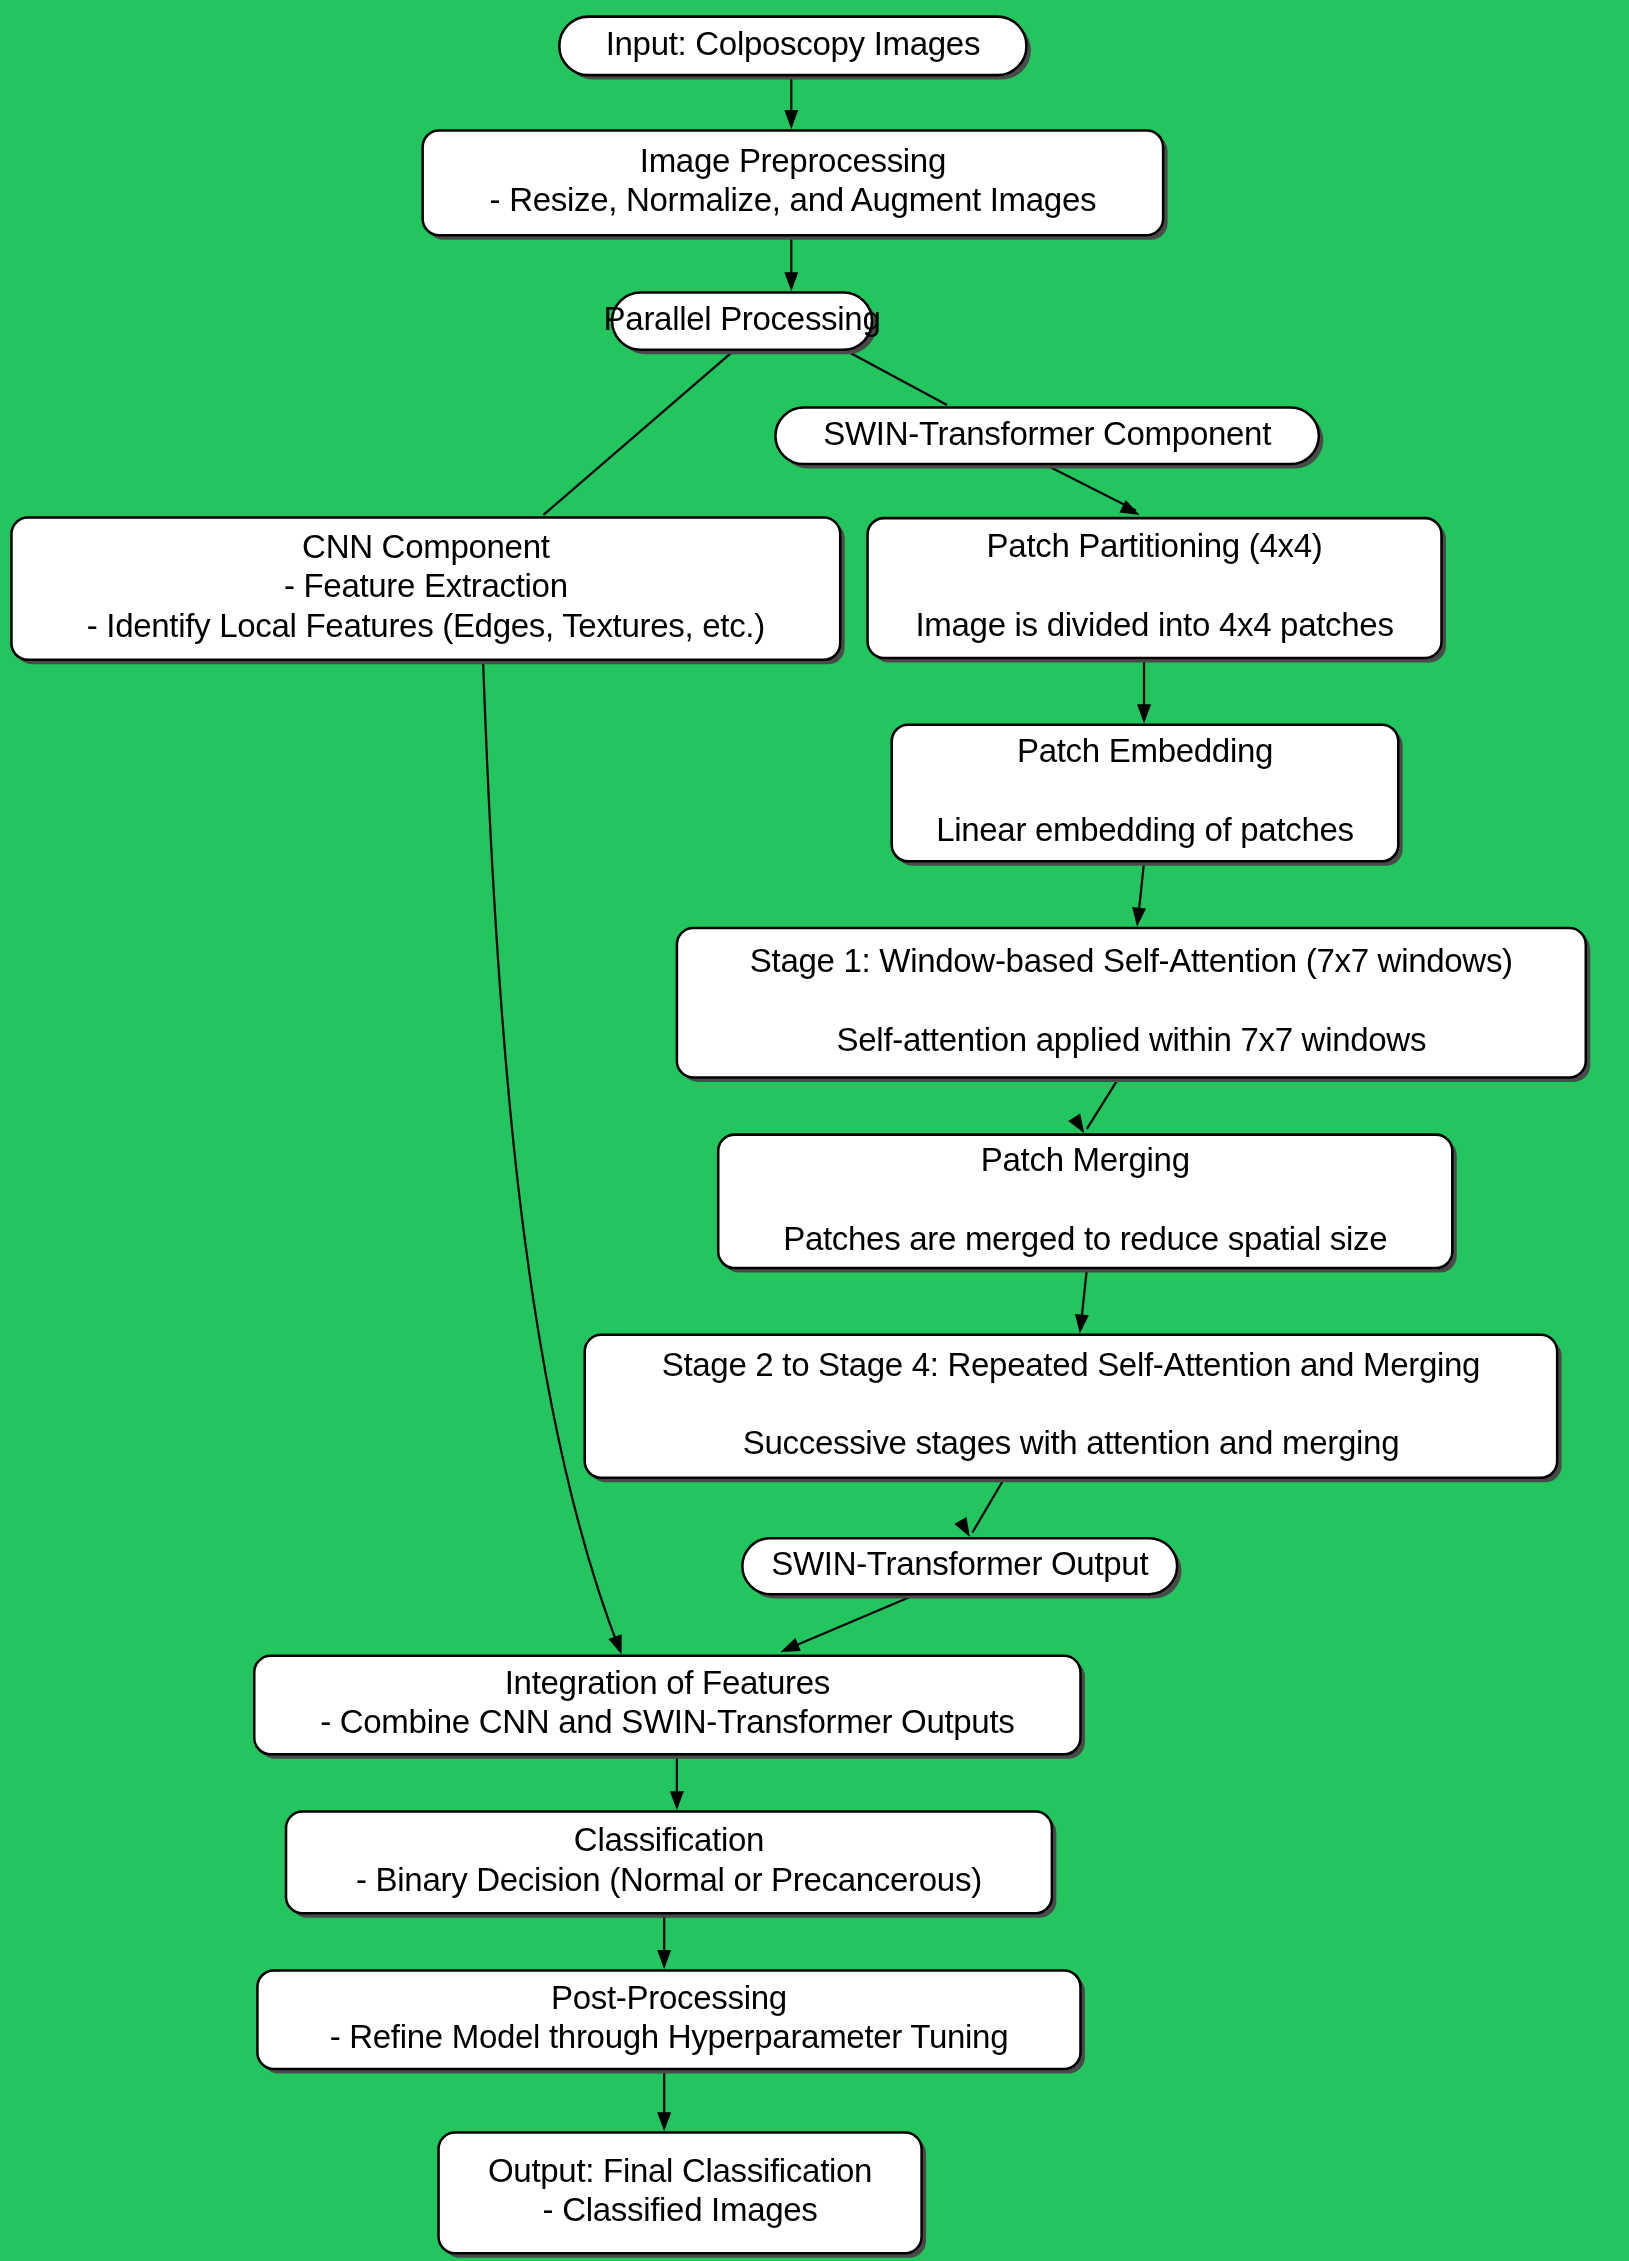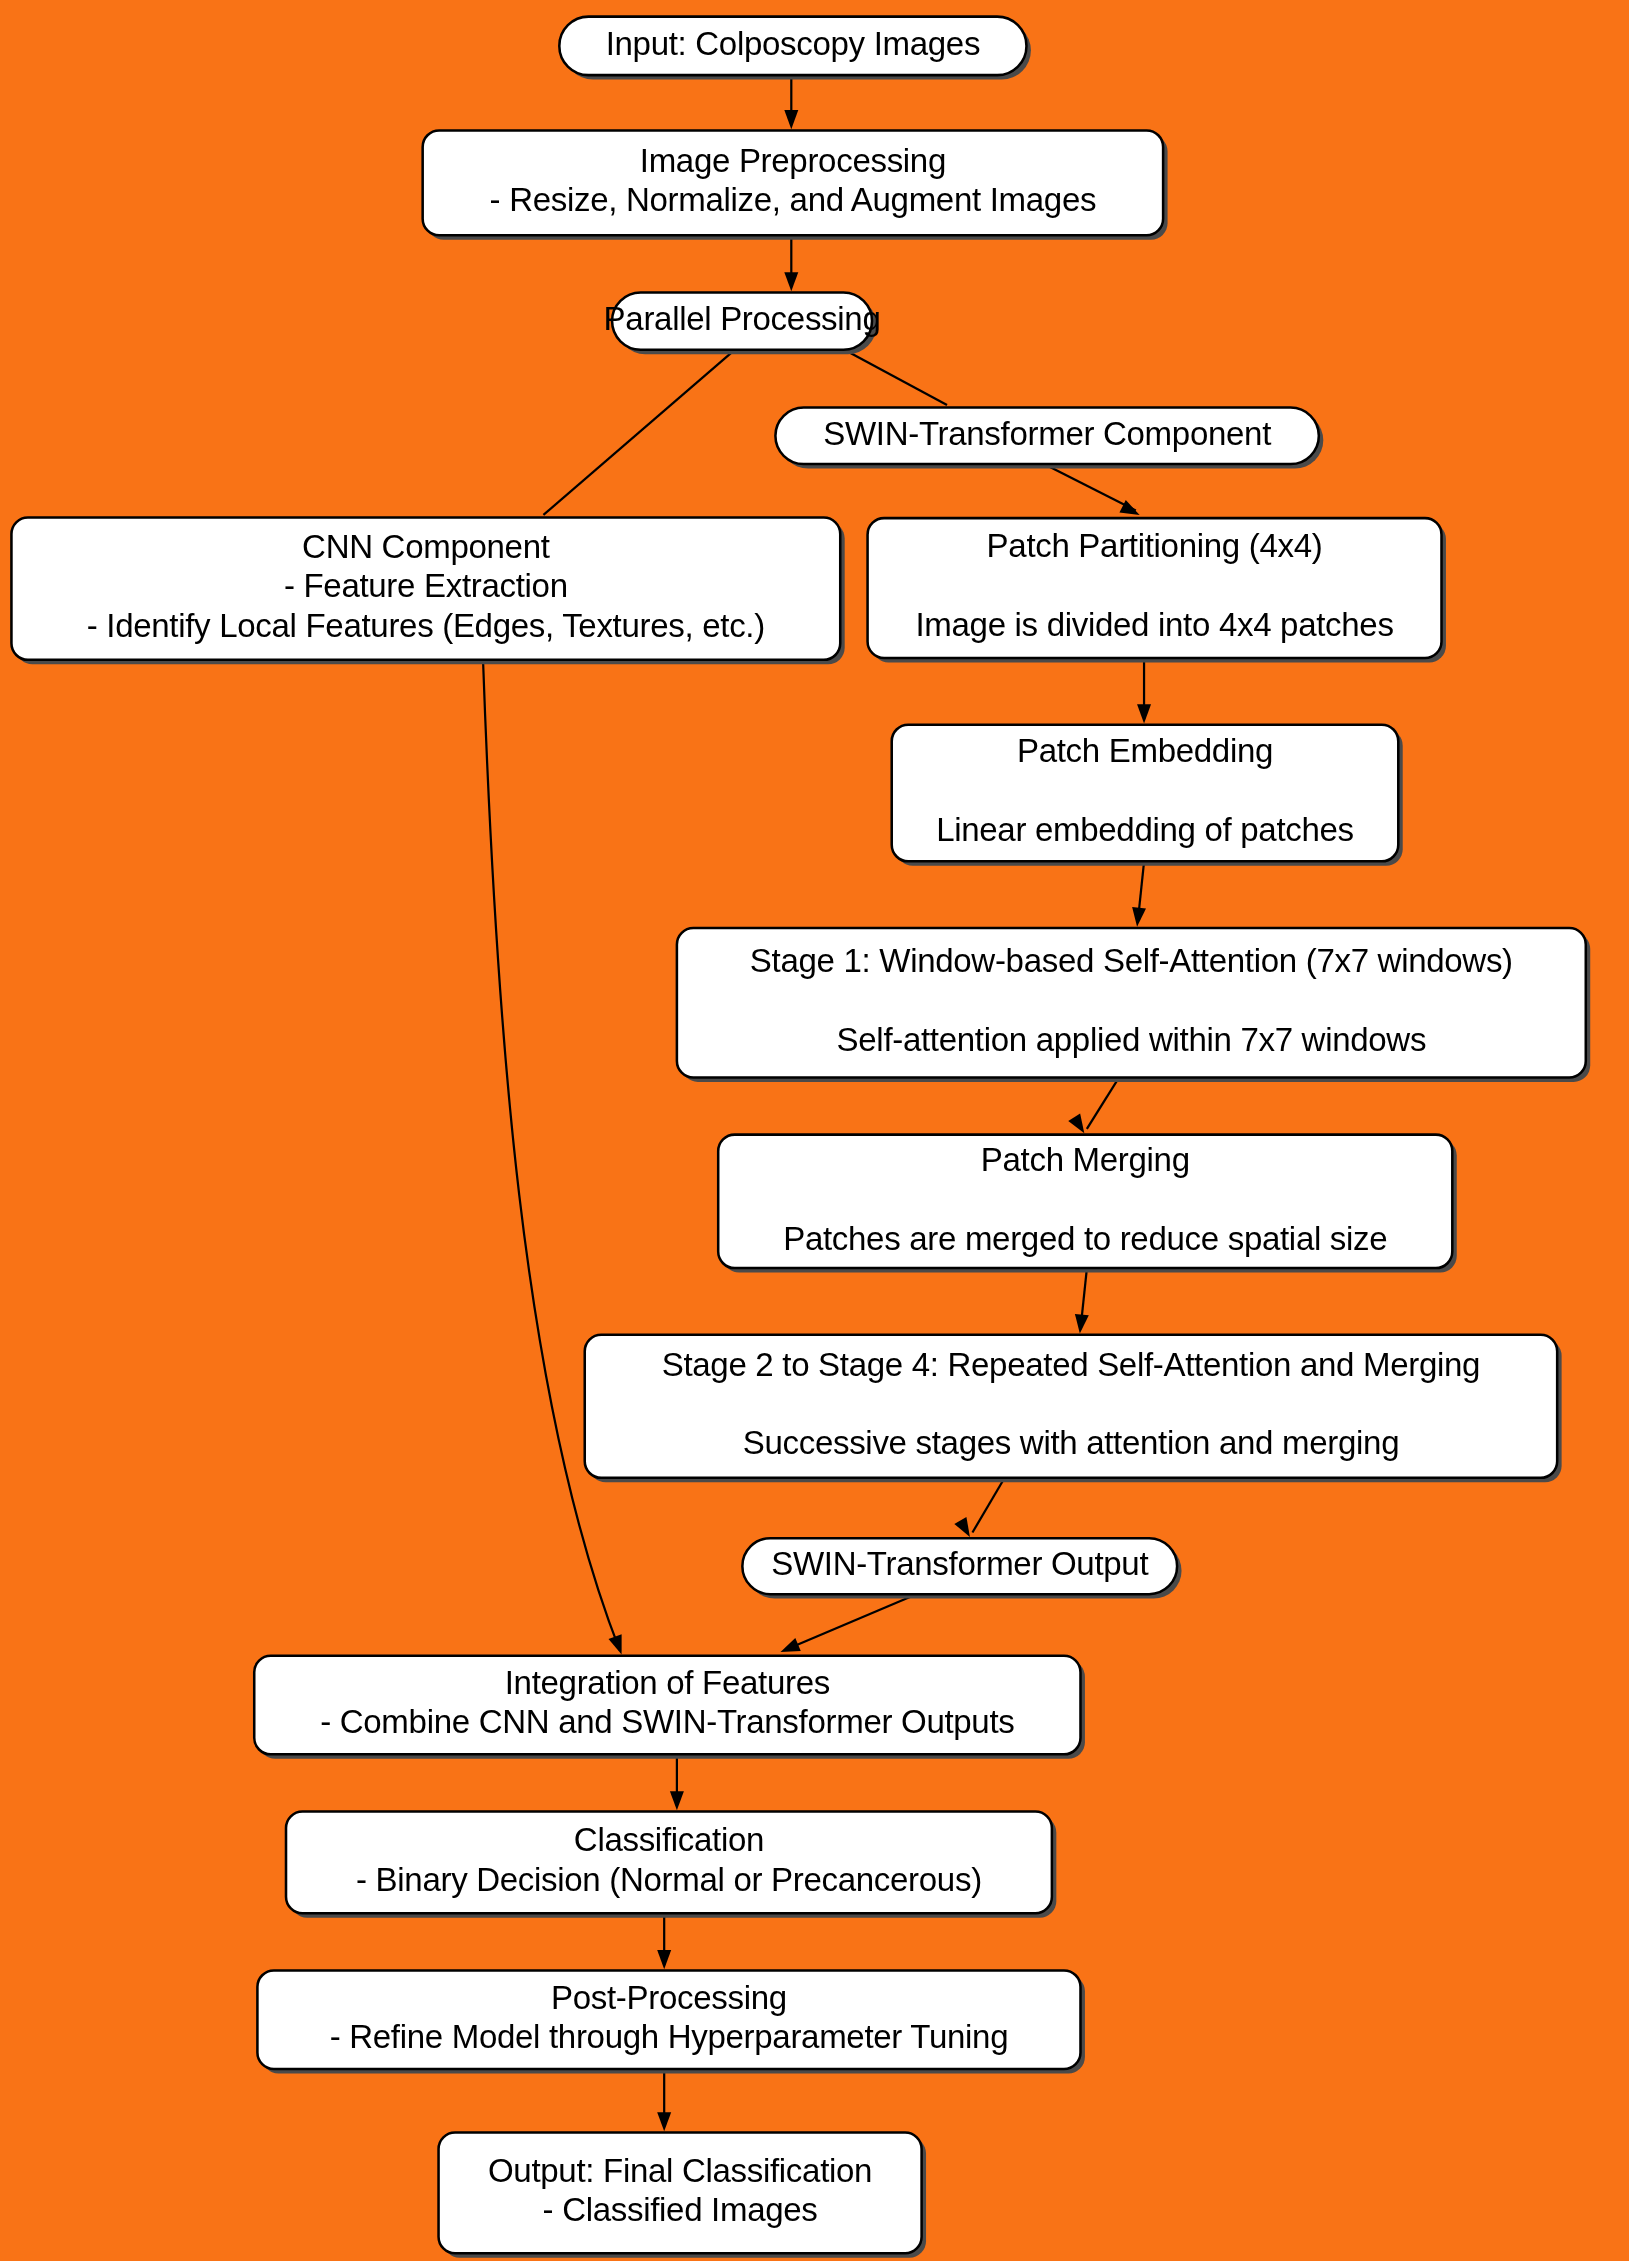--- a/index.html
+++ b/index.html
@@ -7,21 +7,21 @@
     padding: 0;
     background: #ffffff;
   }
   body {
     font-family: "Liberation Sans", "DejaVu Sans", sans-serif;
   }
   #flow-root {
     position: relative;
     width: 1629px;
     height: 2261px;
-    background: #f97316;
+    background: #22c55e;
     overflow: hidden;
   }
   svg.flow-canvas {
     position: absolute;
     top: 0;
     left: 0;
     width: 1629px;
     height: 2261px;
   }
   .node-box {

